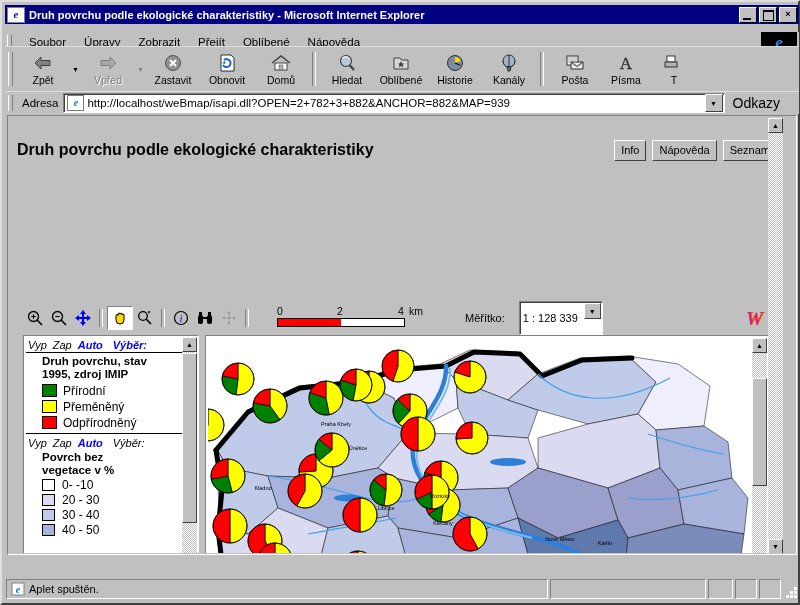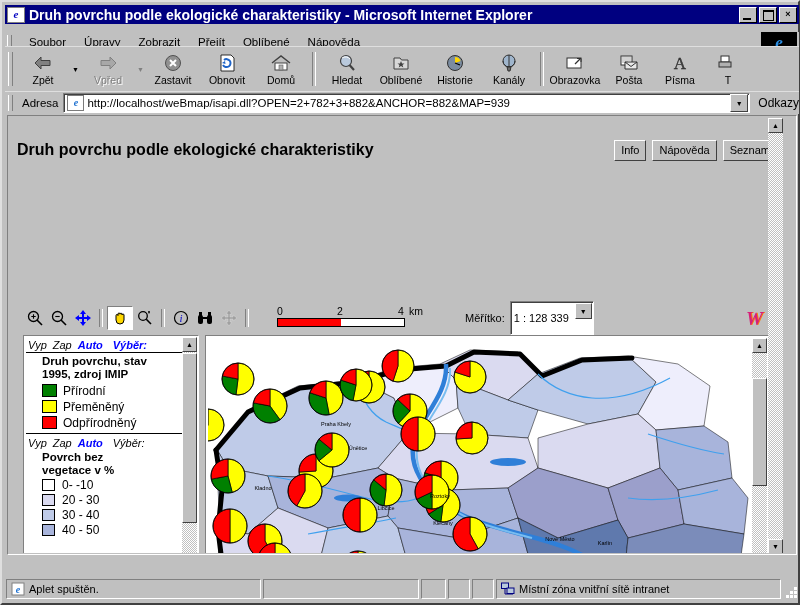--- a/index.html
+++ b/index.html
@@ -22,21 +22,21 @@
     position:absolute;left:3px;top:3px;width:794px;height:19px;
     background:#000080;display:flex;align-items:center;
   }
   .title-icon{
     width:16px;height:14px;margin-left:2px;margin-right:4px;
     background:#ffffff;border:1px solid #808080;
     display:flex;align-items:center;justify-content:center;
     color:#0000c0;font-size:11px;font-weight:bold;font-style:italic;
     font-family:"Liberation Serif",serif;line-height:1;
   }
-  .title-text{color:#fff;font-weight:bold;font-size:14px;flex:1;white-space:nowrap;overflow:hidden;}
+  .title-text{color:#fff;font-weight:bold;font-size:11px;flex:1;white-space:nowrap;overflow:hidden;}
   .title-btns{display:flex;gap:2px;margin-right:2px;}
   .tbtn{
     width:16px;height:14px;background:#c0c0c0;
     border-top:1px solid #fff;border-left:1px solid #fff;
     border-right:1px solid #000;border-bottom:1px solid #000;
     display:flex;align-items:center;justify-content:center;
     font-size:9px;font-weight:bold;line-height:1;color:#000;
     position:relative;
   }
   .tbtn .min{position:absolute;bottom:2px;left:3px;width:8px;height:2px;background:#000;}
@@ -96,21 +96,21 @@
     border:1px solid #7b7b7b;display:flex;align-items:center;justify-content:center;
     color:#1a6fd0;font-family:"Liberation Serif",serif;font-style:italic;font-weight:bold;font-size:10px;line-height:1;
   }
   .addr-text{font-size:11.5px;white-space:nowrap;overflow:hidden;flex:1;}
   .addr-drop{
     width:16px;height:16px;margin-right:1px;background:#c0c0c0;
     border-top:1px solid #fff;border-left:1px solid #fff;
     border-right:1px solid #404040;border-bottom:1px solid #404040;
     display:flex;align-items:center;justify-content:center;font-size:7px;
   }
-  .links-label{font-size:12px;padding:0 0 0 8px;white-space:nowrap;}
+  .links-label{font-size:14px;padding:0 19px 0 8px;white-space:nowrap;}
   
   .client{
     position:absolute;left:5px;top:113px;width:790px;height:440px;
     background:#c0c0c0;
     border-top:1px solid #808080;border-left:1px solid #808080;
     border-right:1px solid #fff;border-bottom:1px solid #fff;
     box-sizing:border-box;
   }
   .page{
     position:absolute;left:1px;top:1px;width:775px;height:436px;
@@ -144,21 +144,21 @@
   .sb-ticks{position:absolute;top:0;left:0;width:148px;height:12px;}
   .sb-ticks span{position:absolute;font-size:10.5px;top:-1px;}
   .sb-bar{
     position:absolute;top:12px;left:0;width:128px;height:9px;
     border:1px solid #000;display:flex;box-sizing:border-box;background:#fff;
   }
   .sb-bar .red{width:50%;background:#ff0000;}
   .sb-bar .white{width:50%;background:#fff;}
   .scale-label{font-size:11px;margin-left:40px;white-space:nowrap;}
   .scale-select{
-    width:84px;height:34px;margin-left:5px;background:#fff;
+    width:84px;height:34px;margin-left:14px;background:#fff;
     border-top:1px solid #808080;border-left:1px solid #808080;
     border-right:1px solid #fff;border-bottom:1px solid #fff;
     box-shadow:inset 1px 1px 0 #404040;
     display:flex;align-items:center;font-size:11px;padding-left:3px;
     position:relative;box-sizing:border-box;
   }
   .scale-select .dd{
     position:absolute;right:1px;top:1px;width:15px;height:14px;background:#c0c0c0;
     border-top:1px solid #fff;border-left:1px solid #fff;
     border-right:1px solid #404040;border-bottom:1px solid #404040;
@@ -382,30 +382,20 @@
           <path d="M5 8 a6 6 0 0 0 12 0" fill="none" stroke="#303030"></path>
           <path d="M11 2 L11 14" stroke="#303030"></path>
           <path d="M9 14 L13 14 L12 18 L10 18 Z" fill="#707070" stroke="#303030"></path>
         </svg>
       </div>
       <div class="lbl">Kanály</div>
     </div>
 
     <div class="tb-sep"></div>
 
-    <div class="tbutton">
-      <div class="ticon">
-        <svg width="22" height="20" viewBox="0 0 22 20">
-          <rect x="3" y="5" width="14" height="10" fill="#fff" stroke="#303030"></rect>
-          <path d="M11 11 L16 6" stroke="#303030" stroke-width="1.2"></path>
-          <path d="M13 5.5 L17 5.5 L17 9" fill="none" stroke="#303030"></path>
-        </svg>
-      </div>
-      <div class="lbl">Obrazovka</div>
-    </div>
 
     <div class="tbutton">
       <div class="ticon">
         <svg width="22" height="20" viewBox="0 0 22 20">
           <rect x="3" y="3" width="11" height="9" fill="#fff" stroke="#303030"></rect>
           <path d="M3 3 h11 M4 5 h9 M4 7 h9 M4 9 h6" stroke="#808080" stroke-width="0.7"></path>
           <path d="M7 9 h12 v7 h-12 z" fill="#e8e8e8" stroke="#303030"></path>
           <path d="M7 9 L13 13.5 L19 9" fill="none" stroke="#303030"></path>
         </svg>
       </div>
@@ -821,30 +811,20 @@
           <rect x="1" y="1" width="12" height="12" fill="#fff" stroke="#808080"></rect>
           <text x="7" y="11" font-family="Liberation Serif, serif" font-size="10" font-style="italic" font-weight="bold" text-anchor="middle" fill="#1a6fd0">e</text>
         </svg>
       </span>
       <span>Aplet spuštěn.</span>
     </div>
     <div class="sbcell sb-mid"></div>
     <div class="sbcell sb-s"></div>
     <div class="sbcell sb-s2"></div>
     <div class="sbcell sb-s3"></div>
-    <div class="sbcell sb-zone">
-      <span class="sb-icon">
-        <svg width="14" height="14" viewBox="0 0 14 14">
-          <rect x="0.5" y="1" width="7" height="5.5" fill="#b9c9dc" stroke="#000080"></rect>
-          <rect x="6" y="6" width="7" height="5.5" fill="#b9c9dc" stroke="#000080"></rect>
-          <path d="M4 7 L4 12 L12 12" fill="none" stroke="#000080"></path>
-        </svg>
-      </span>
-      <span>Místní zóna vnitřní sítě intranet</span>
-    </div>
     <div class="grip">
       <i style="right:1px;bottom:1px;width:3px;height:3px;"></i>
       <i style="right:5px;bottom:1px;width:3px;height:3px;"></i>
       <i style="right:9px;bottom:1px;width:3px;height:3px;"></i>
       <i style="right:1px;bottom:5px;width:3px;height:3px;"></i>
       <i style="right:5px;bottom:5px;width:3px;height:3px;"></i>
       <i style="right:1px;bottom:9px;width:3px;height:3px;"></i>
     </div>
   </div>
 </div>

